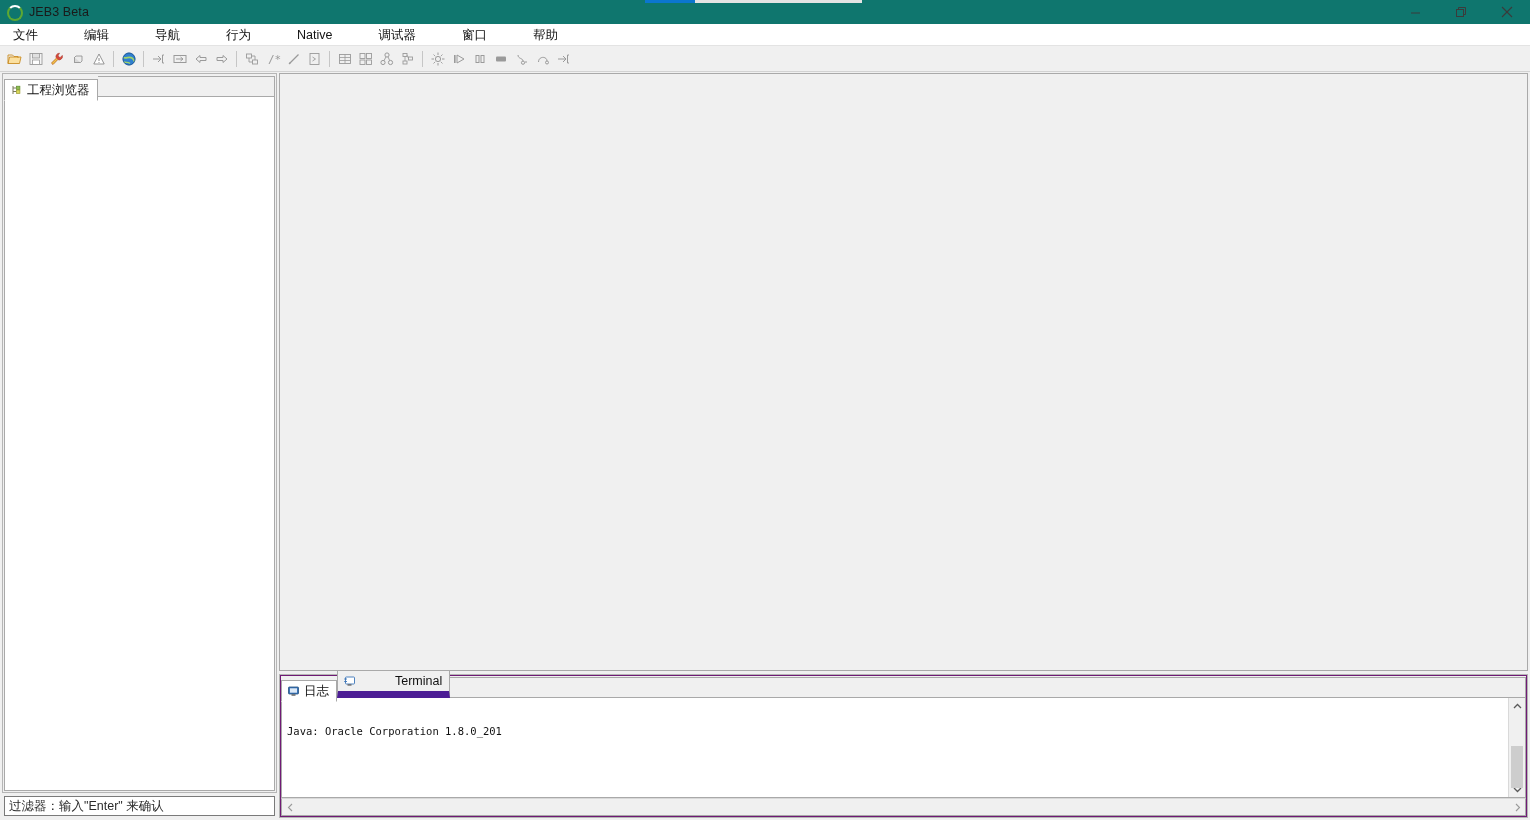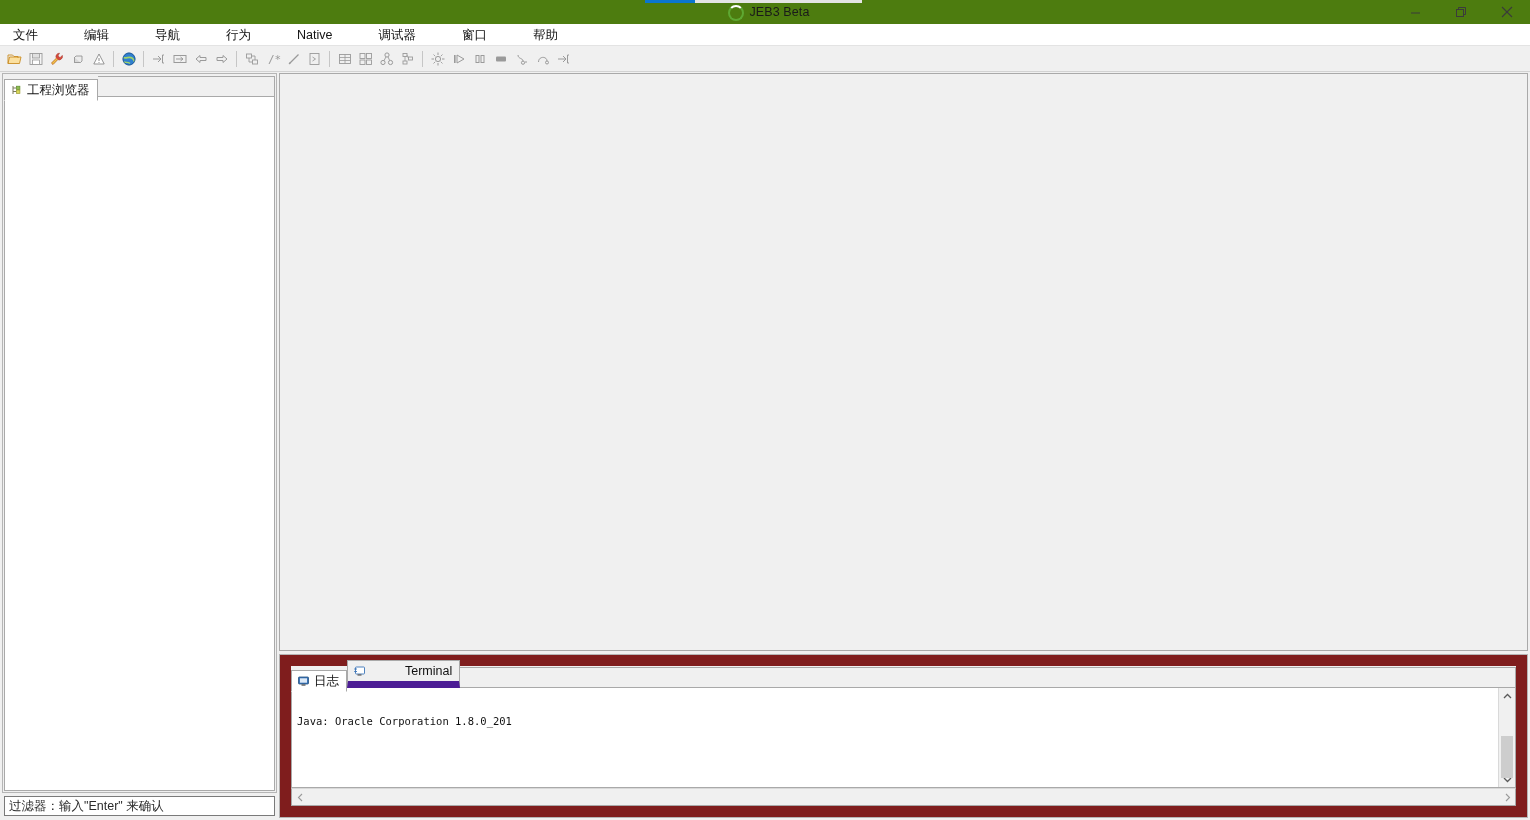--- a/index.html
+++ b/index.html
@@ -29,26 +29,25 @@
   }
   .top-sliver .fill {
     height: 3px;
     width: 50px;
     background: #0b76cf;
   }
 
   
   .titlebar {
     height: 24px;
-    background: #4d7c0f;
+    background: #0f766e;
     display: flex;
     align-items: center;
     flex: 0 0 24px;
     position: relative;
-    justify-content: center;
   }
   .title-icon {
     width: 16px; height: 16px;
     margin-left: 6px; margin-right: 7px;
     position: relative;
     flex: 0 0 16px;
   }
   .title-icon .ring {
     position: absolute;
     left: 1px; top: 1px;
@@ -225,23 +224,23 @@
     border: 1px solid #a9a9a9;
     background: #f0f0f0;
     min-height: 0;
   }
   .bottom-panel {
     height: 140px;
     flex: 0 0 140px;
     display: flex;
     flex-direction: column;
     border: 1px solid #b5b5b5;
-    background: #7f1d1d;
+    background: #701a75;
     margin-top: 3px;
-    padding: 11px;
+    padding: 1px;
   }
   .console-wrap {
     flex: 1 1 auto;
     display: flex;
     min-height: 0;
     border: 1px solid #a9a9a9;
     border-top: none;
     background: #ffffff;
     justify-content: space-between;
   }

